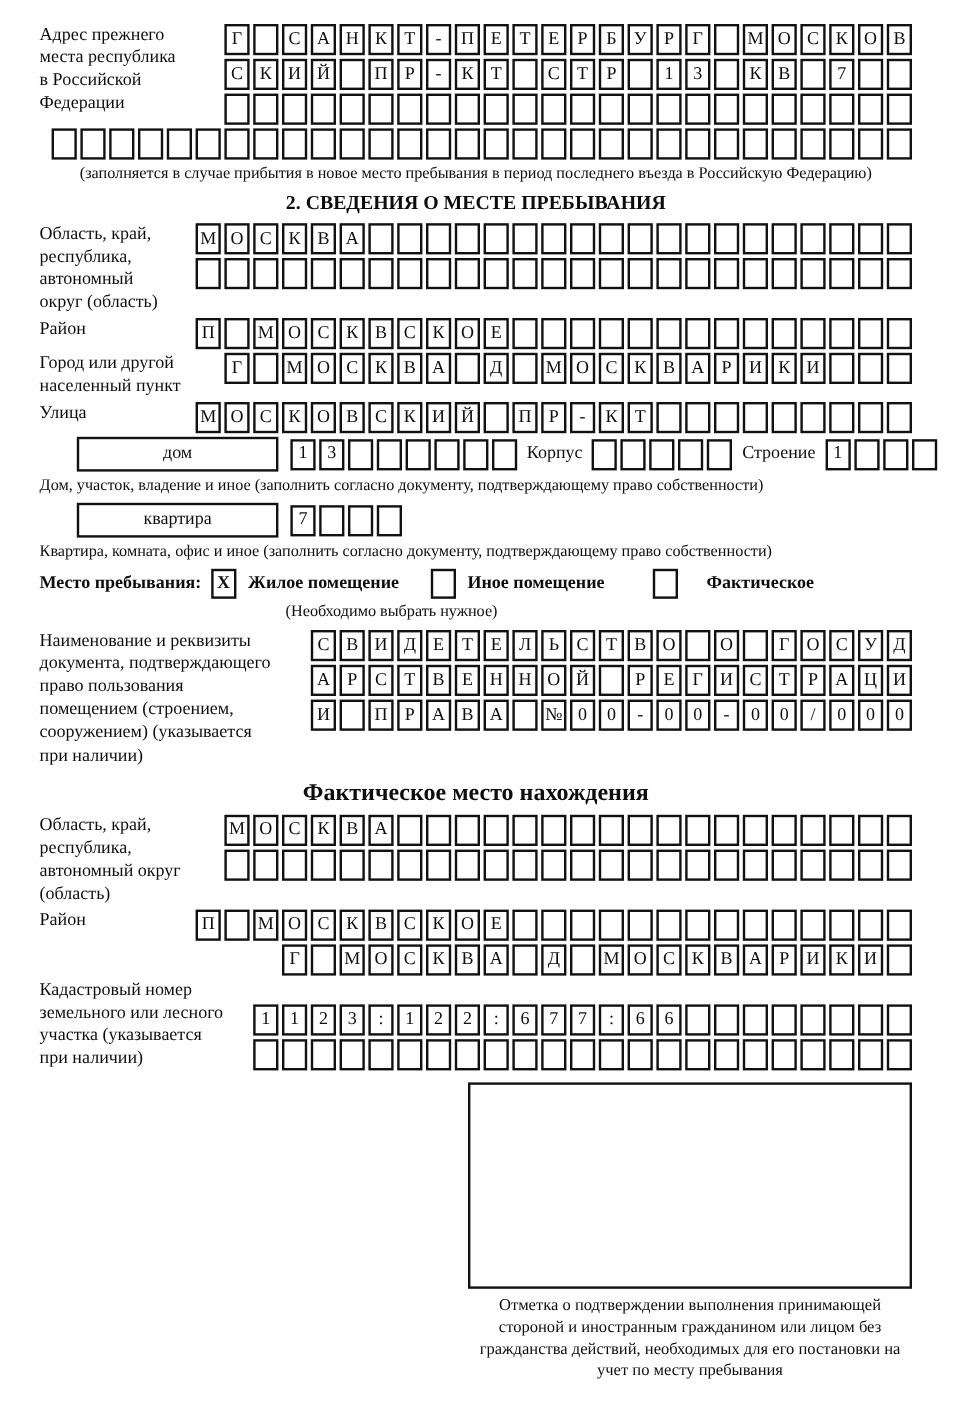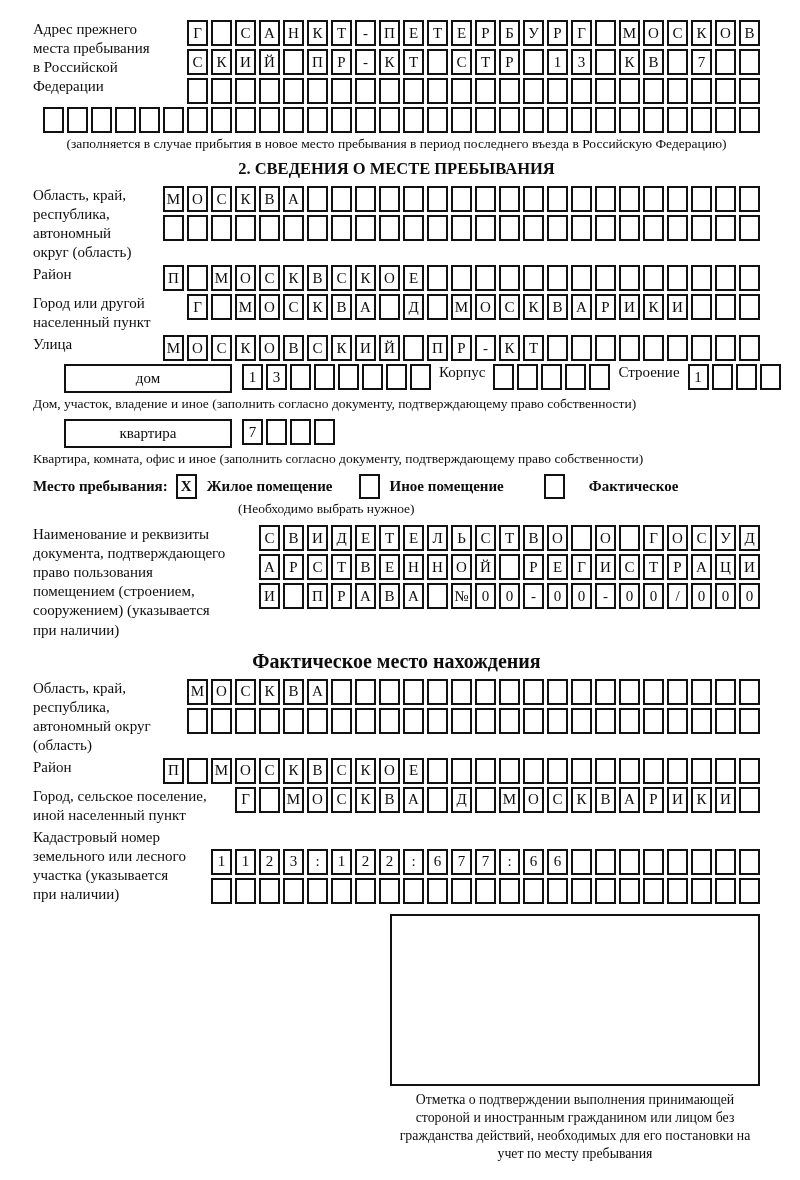--- a/index.html
+++ b/index.html
@@ -12,21 +12,21 @@
   .cellblock{margin-left:auto;display:flex;flex-direction:column;gap:3px;}
   .cells{display:flex;gap:3px;justify-content:flex-end;}
   .cell{box-sizing:border-box;flex:none;width:21px;height:26px;border:2px solid #111;
         display:flex;align-items:center;justify-content:center;
         font-size:15px;line-height:1;}
   .fullrow{margin-top:3px;}
   .caption{font-size:13.5px;text-align:center;margin:3px 0 7px;}
   .h2{font-weight:bold;font-size:16.5px;text-align:center;margin:6px 0 7px;}
   .h2b{font-weight:bold;font-size:20px;text-align:center;margin:10px 0 6px;}
   .note2{font-size:14px;text-align:center;white-space:pre-line;line-height:1.45;margin-bottom:6px;}
-  .house-row{display:flex;align-items:flex-start;margin-bottom:2px;padding-left:31px;}
+  .house-row{display:flex;align-items:center;margin-bottom:2px;padding-left:31px;}
   .wide-box{box-sizing:border-box;border:2px solid #111;height:29px;display:flex;
             align-items:center;justify-content:center;font-size:15px;flex:none;}
   .box-dom{width:168px;margin-right:10px;}
   .box-kv{width:168px;margin-right:10px;}
   .inline-lab{font-size:15px;margin:0 8px;flex:none;}
   .stay-row{display:flex;align-items:center;font-size:15px;margin:4px 0 2px;font-weight:bold;}
   .checkbox{box-sizing:border-box;width:21px;height:25px;border:2px solid #111;flex:none;
             display:flex;align-items:center;justify-content:center;font-size:15px;margin:0 10px 0 8px;}
   .stay-note{font-size:13.5px;margin:0 0 8px 205px;}
   .opt{margin-right:18px;}
@@ -36,21 +36,21 @@
   .confirm .caption{font-size:13.8px;line-height:1.3;margin-top:5px;}
 </style>
 </head>
 <body>
 
 <div class="page">
 
 
   <div class="frow">
     <div class="label" style="width:142px">Адрес прежнего
-места пребывания
+места республика
 в Российской
 Федерации</div>
     <div class="cellblock">
       <div class="cells">
           <span class="cell">Г</span>
           <span class="cell"></span>
           <span class="cell">С</span>
           <span class="cell">А</span>
           <span class="cell">Н</span>
           <span class="cell">К</span>
@@ -547,22 +547,20 @@
           <span class="cell"></span>
           <span class="cell"></span>
           <span class="cell"></span>
           <span class="cell"></span>
           <span class="cell"></span>
         </div>
     </div>
   </div>
 
   <div class="frow">
-    <div class="label">Город, сельское поселение,
-иной населенный пункт</div>
     <div class="cellblock">
       <div class="cells">
           <span class="cell">Г</span>
           <span class="cell"></span>
           <span class="cell">М</span>
           <span class="cell">О</span>
           <span class="cell">С</span>
           <span class="cell">К</span>
           <span class="cell">В</span>
           <span class="cell">А</span>

